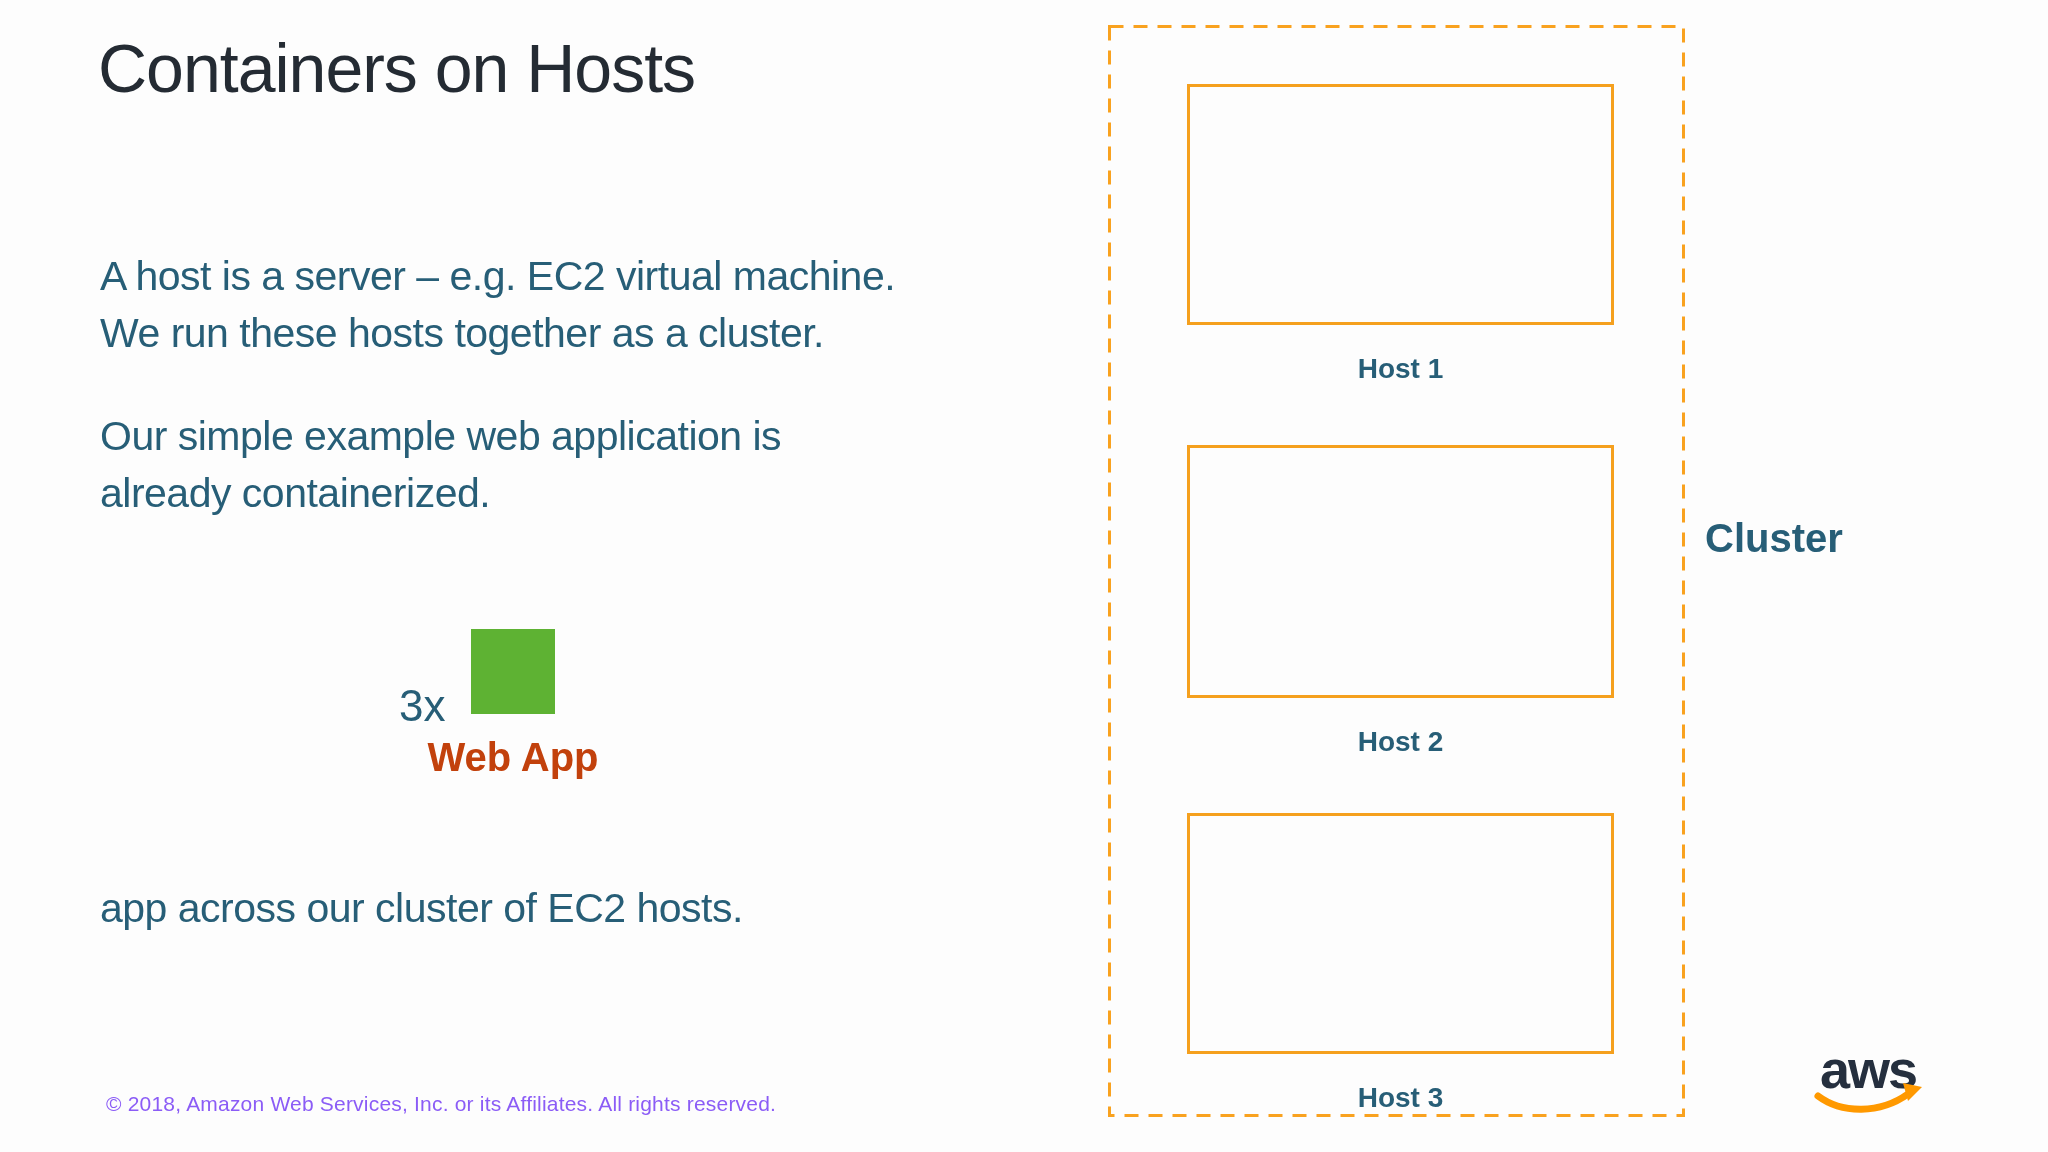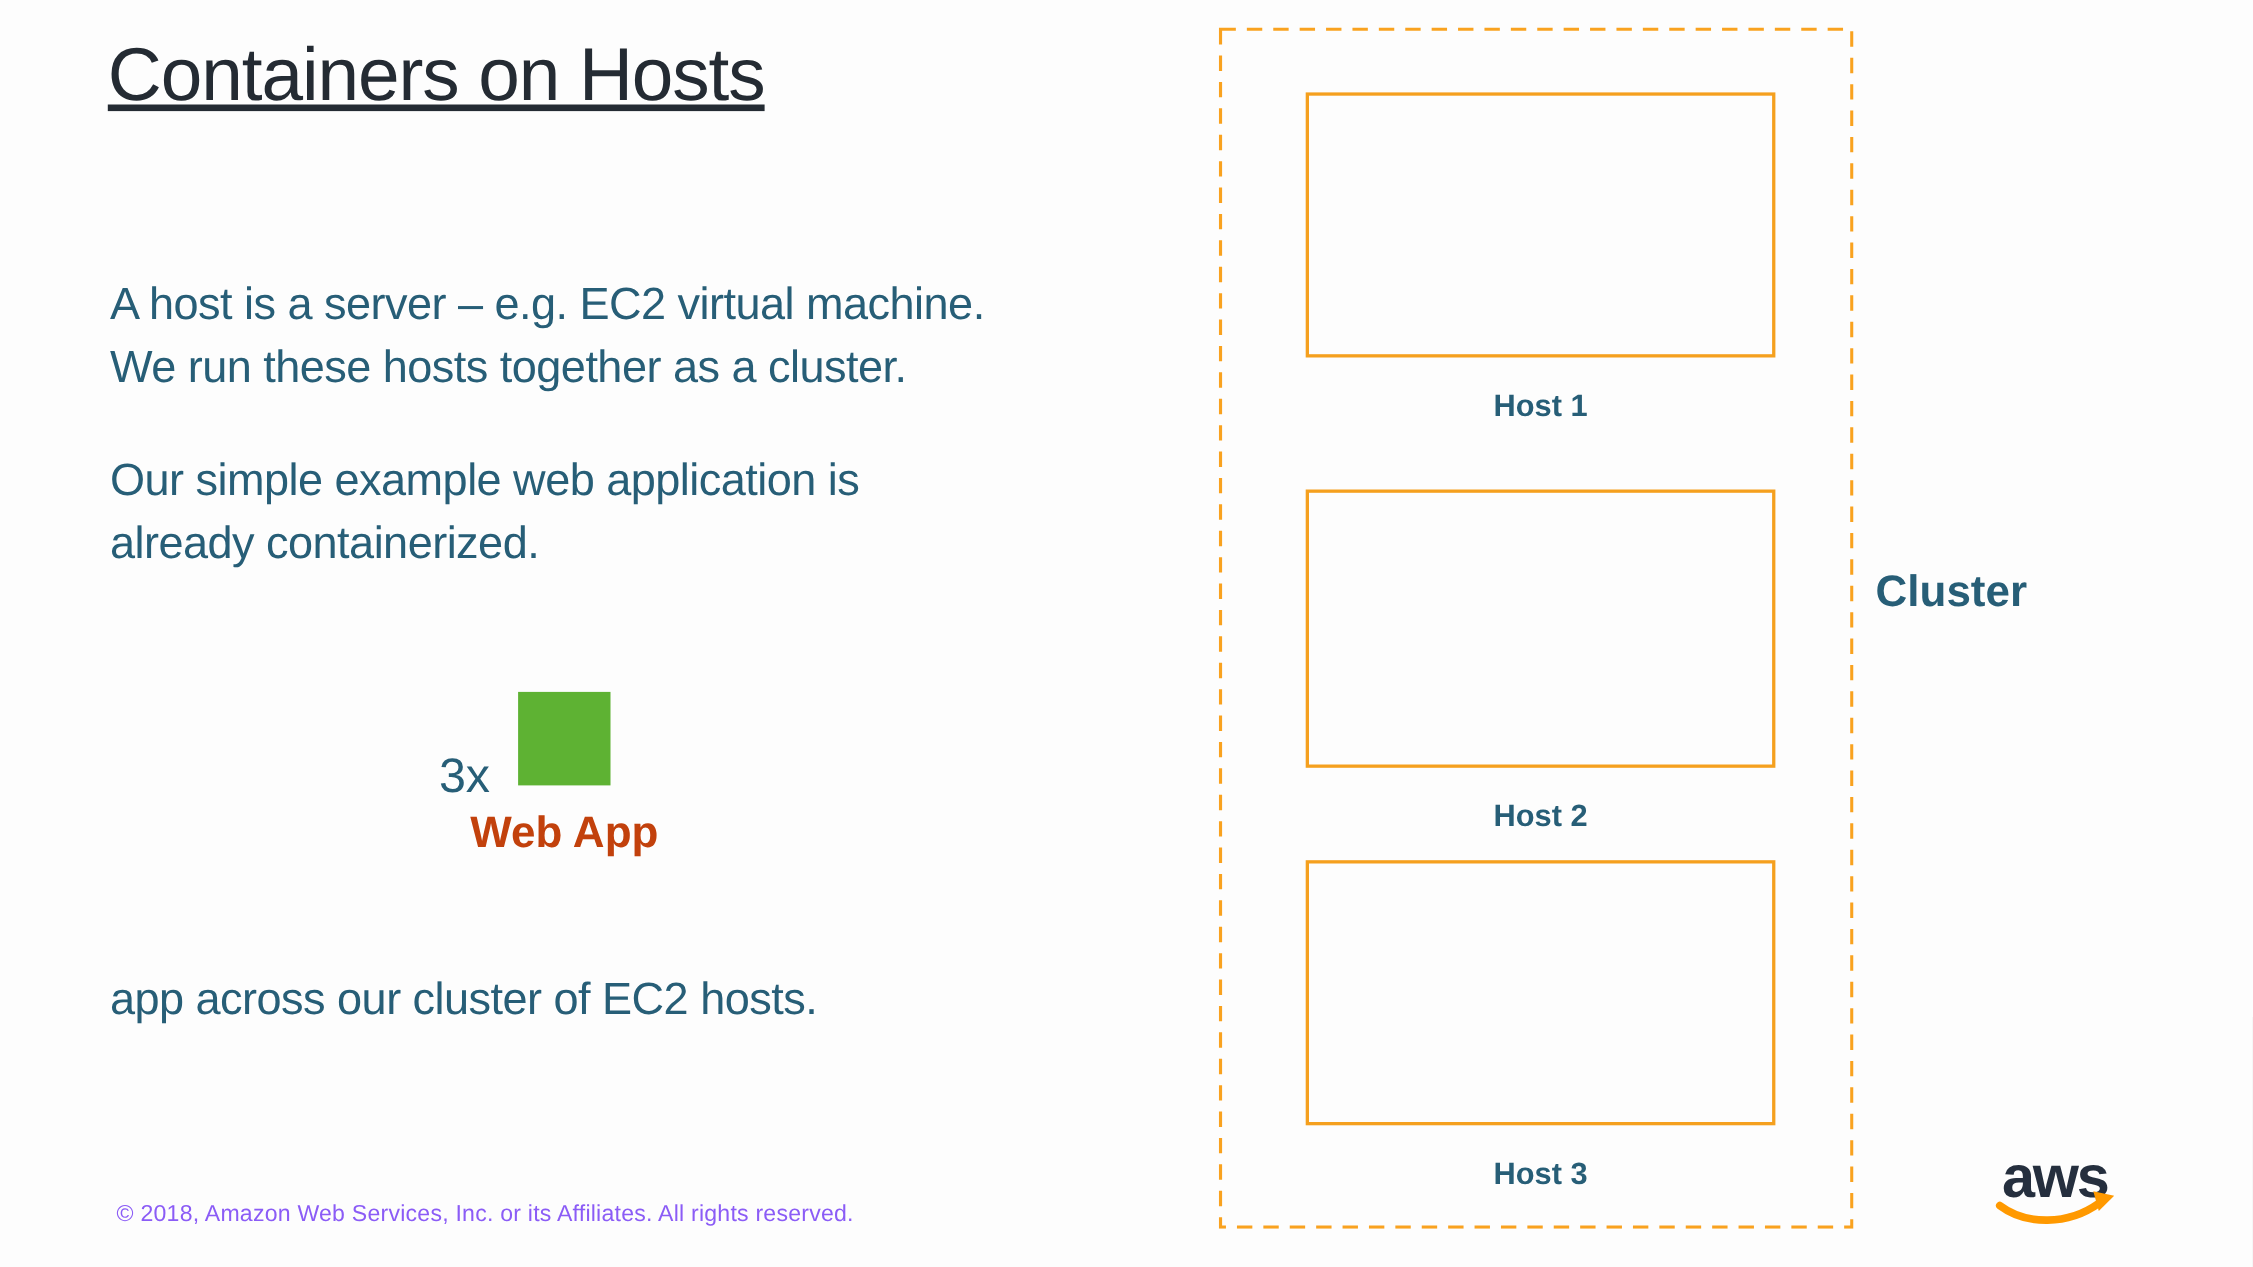--- a/index.html
+++ b/index.html
@@ -18,21 +18,20 @@
   .title {
     position: absolute;
     left: 98px;
     top: 28px;
     font-size: 68px;
     line-height: 1.2;
     font-weight: 400;
     letter-spacing: -1px;
     color: #242b33;
     white-space: nowrap;
-    text-decoration: underline;
   }
   .para {
     position: absolute;
     left: 100px;
     font-size: 41px;
     line-height: 57px;
     font-weight: 400;
     letter-spacing: -0.5px;
     color: #275e77;
   }
@@ -91,21 +90,21 @@
     left: 0;
     top: 0;
   }
   .host {
     position: absolute;
     left: 79px;
     width: 427px;
   }
   .host-1 { top: 59px; }
   .host-2 { top: 420px; }
-  .host-3 { top: 757px; }
+  .host-3 { top: 788px; }
   .host-box {
     width: 421px;
     height: 235px;
     border: 3px solid #f5a01e;
     background: #fdfdfd;
   }
   .host-2 .host-box { height: 247px; }
   .host-label {
     margin-top: 28px;
     text-align: center;

